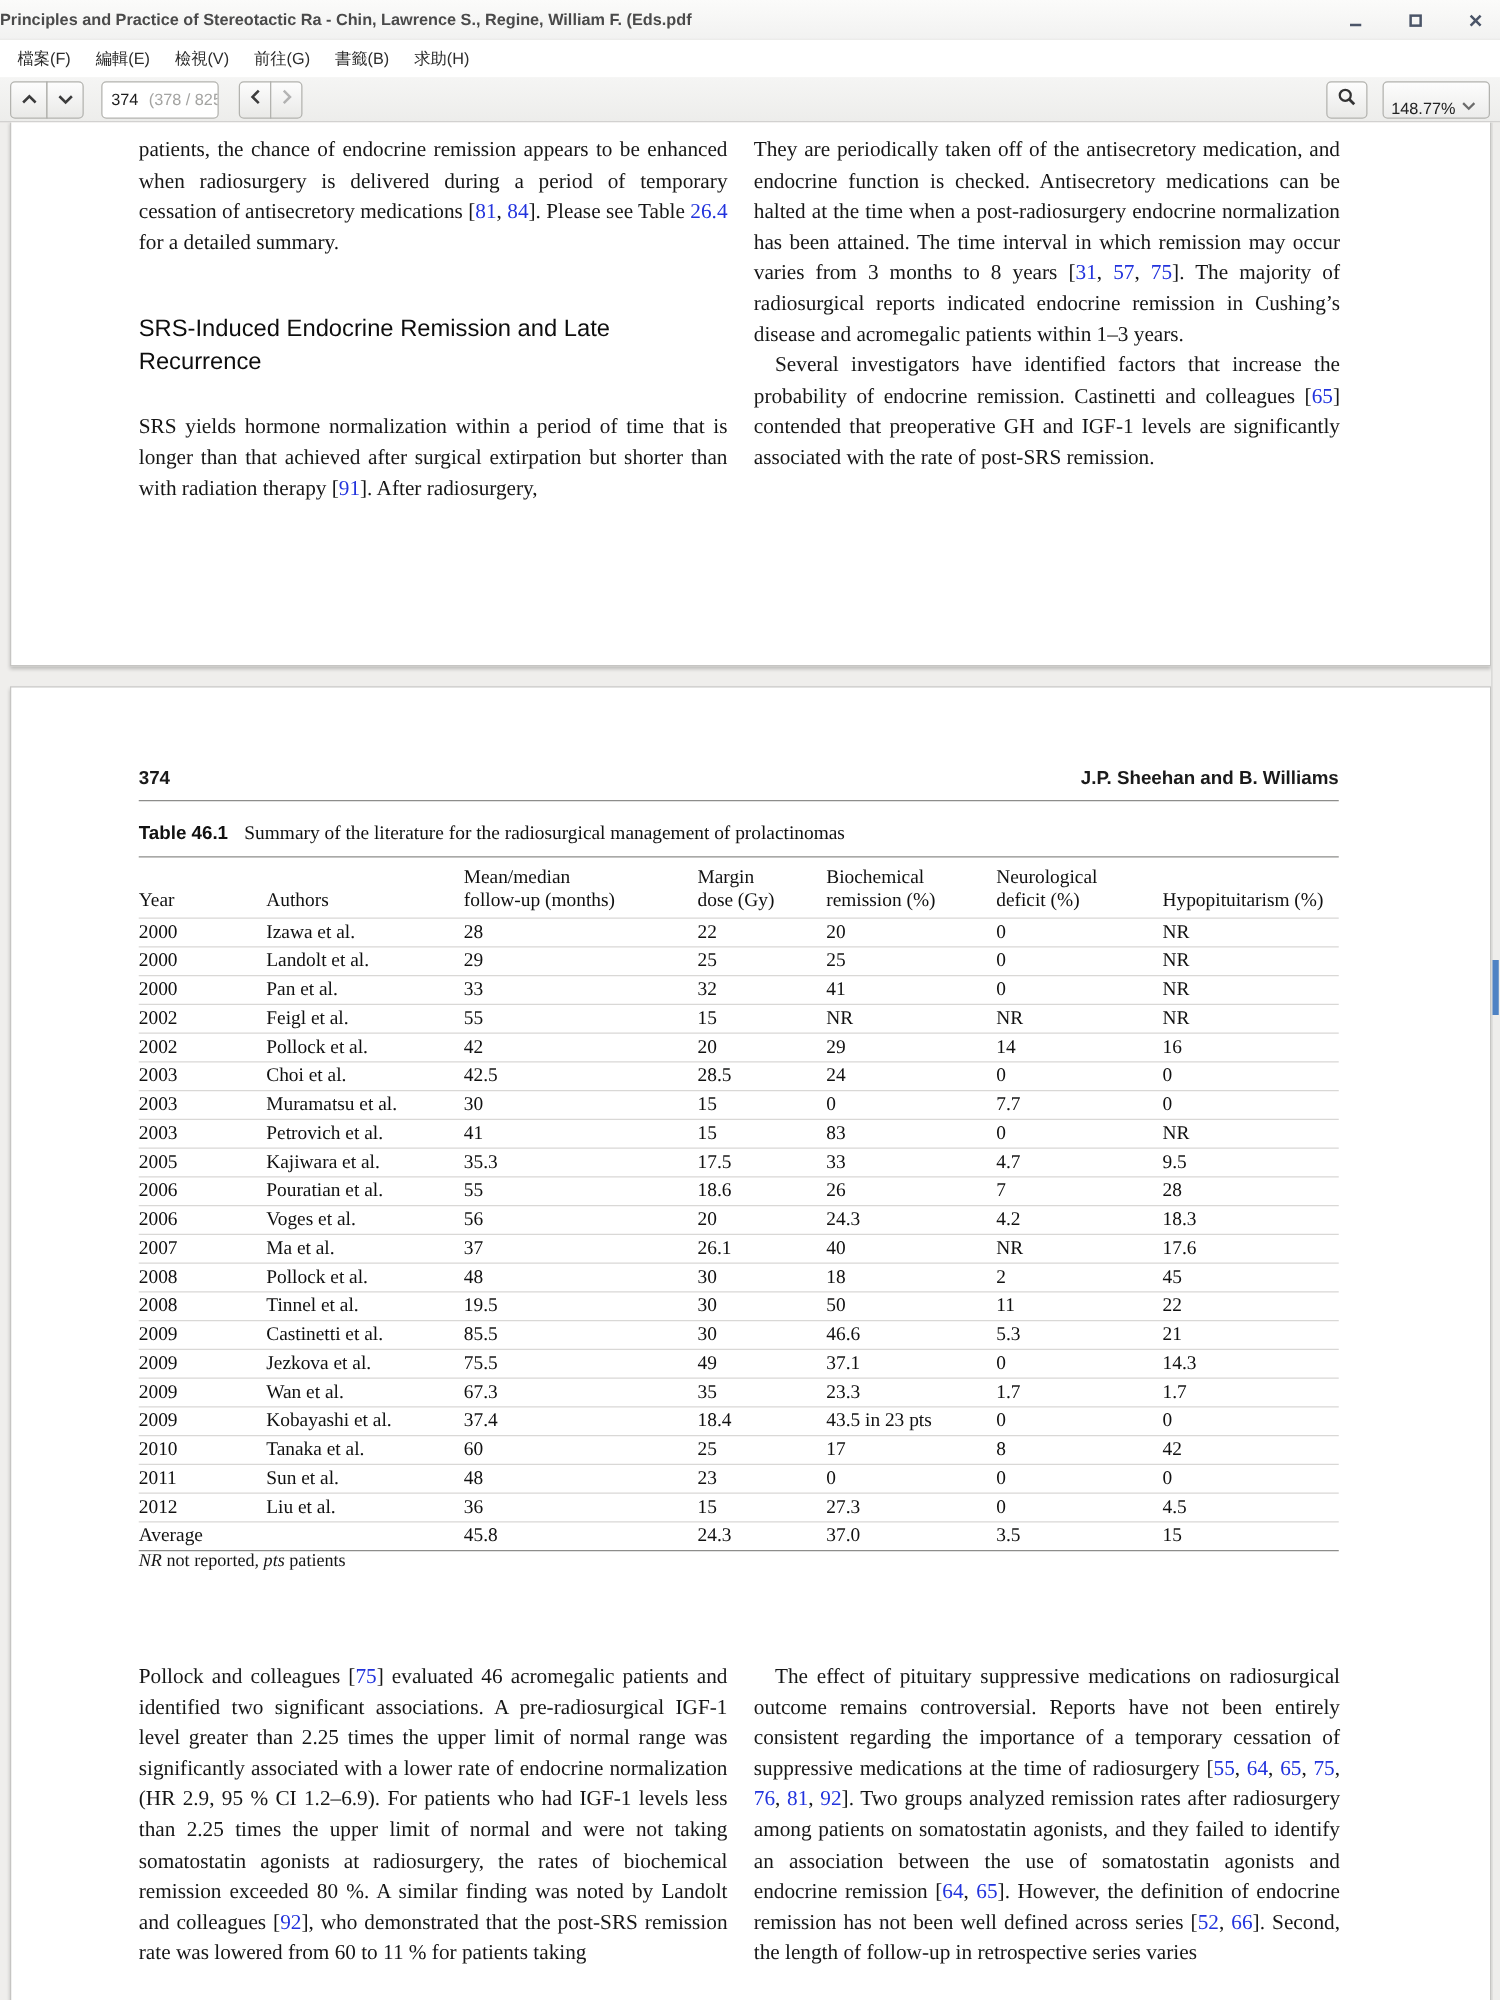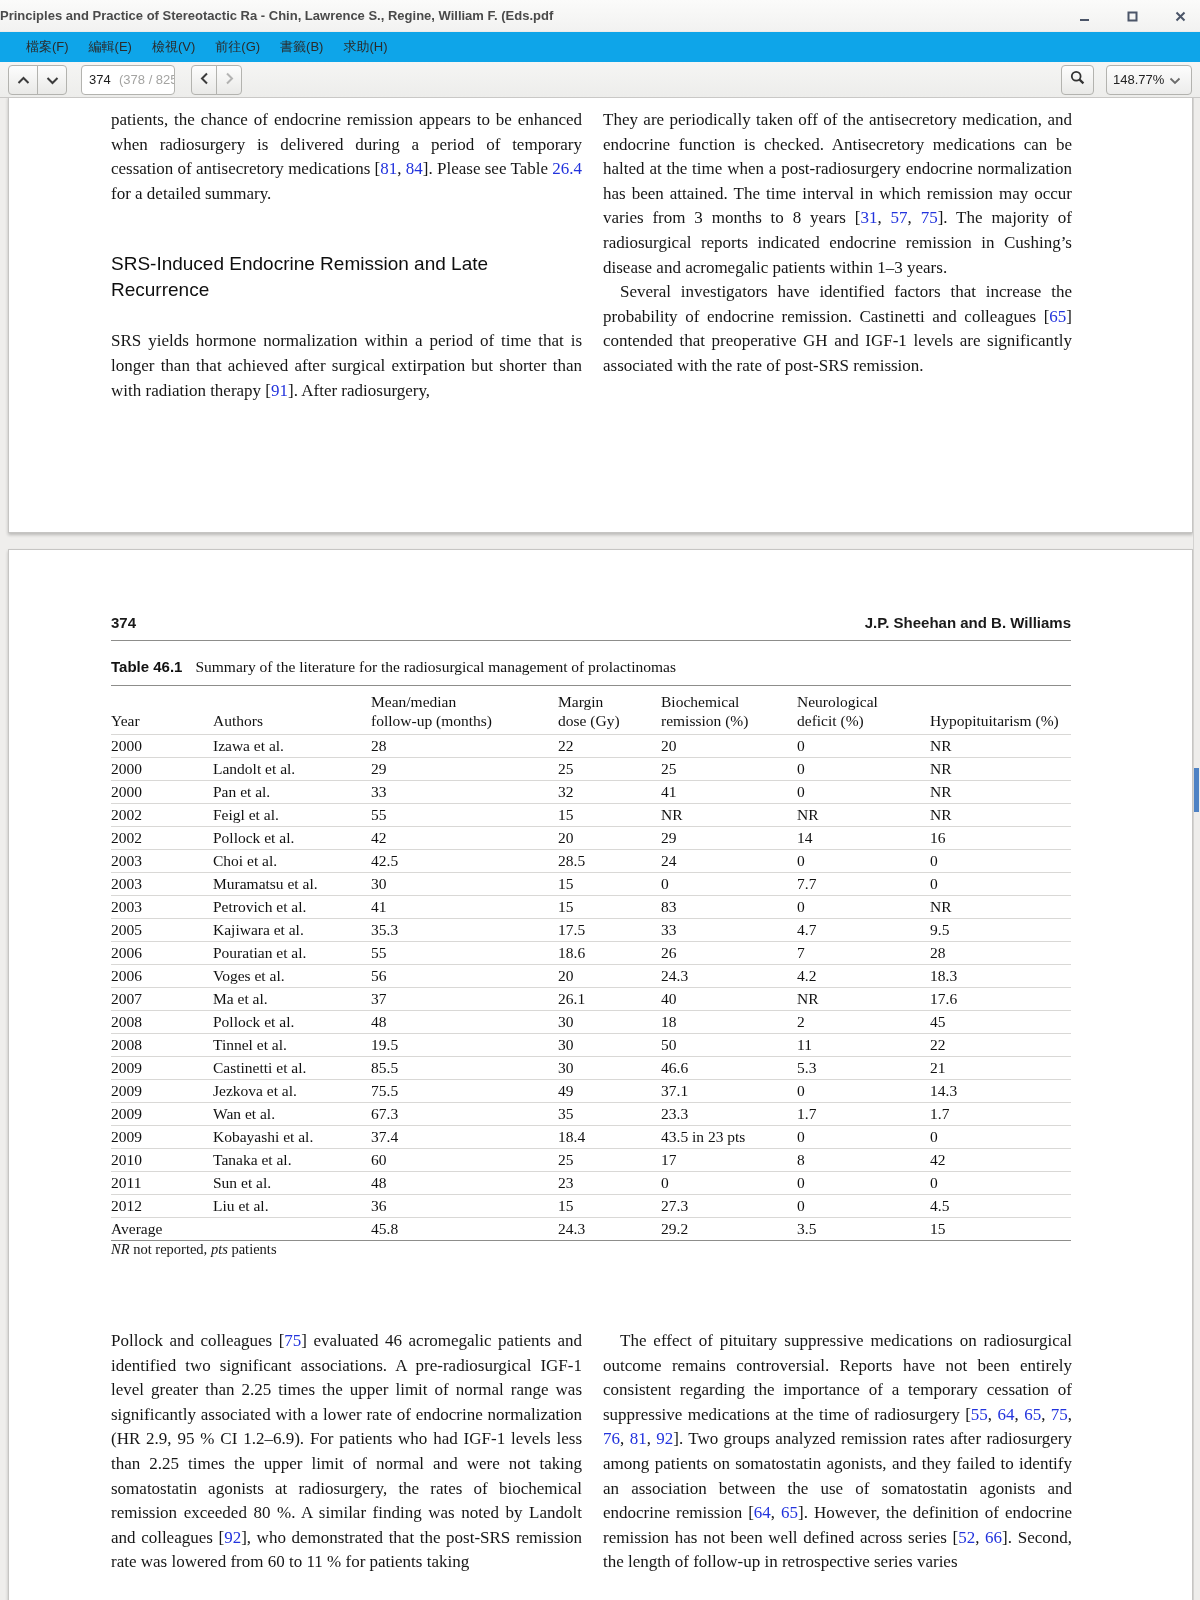--- a/index.html
+++ b/index.html
@@ -7,37 +7,37 @@
   html,body{width:1200px;height:1600px;overflow:hidden;}
   body{font-family:"Liberation Sans", sans-serif; background:#efeeec;}
 
   
   .titlebar{height:32px;background:linear-gradient(#fbfbfa,#f2f2f1);position:relative;display:flex;align-items:center;border-bottom:1px solid #ececea;}
   .titlebar .title{position:absolute;left:0;right:0;font-size:13px;font-weight:bold;color:#4a4a4a;white-space:nowrap;}
   .win-controls{position:absolute;right:14px;top:0;height:32px;display:flex;align-items:center;gap:36px;}
   .win-btn{width:12px;height:12px;display:flex;align-items:center;justify-content:center;cursor:default;}
   .win-btn svg{display:block;}
 
-  .menubar{height:30px;background:#0ea5e9;display:flex;align-items:center;padding-left:16px;}
+  .menubar{height:30px;background:#ffffff;display:flex;align-items:center;padding-left:4px;}
   .menu-item{font-size:13px;color:#2b2b2b;padding:5px 10px;border-radius:3px;}
 
   .toolbar{height:36px;background:linear-gradient(#f5f5f4,#ededeb);border-bottom:1px solid #c9c8c6;display:flex;align-items:center;padding:0 8px;}
   .btn{height:30px;border:1px solid #b3b3af;background:linear-gradient(#fdfdfd,#e9e9e7);display:flex;align-items:center;justify-content:center;}
   .group{display:flex;}
   .group .btn:first-child{border-radius:4px 0 0 4px;}
   .group .btn:last-child{border-radius:0 4px 4px 0;margin-left:-1px;}
   .nav-btn{width:30px;}
   .hist-btn{width:26px;}
   .page-box{margin-left:14px;width:94px;height:30px;border:1px solid #b3b3af;border-radius:4px;background:#fff;display:flex;align-items:center;padding-left:7px;overflow:hidden;}
   .page-box input{width:30px;border:none;outline:none;font-size:13px;color:#1d1d1d;font-family:inherit;background:transparent;}
   .page-total{font-size:13px;color:#a4a4a2;white-space:nowrap;}
   .hist{margin-left:16px;}
   .right-tools{margin-left:auto;display:flex;align-items:center;gap:12px;}
   .search-btn{width:33px;border-radius:4px;}
-  .zoom-box{width:86px;height:30px;border:1px solid #b3b3af;border-radius:4px;background:linear-gradient(#fdfdfd,#ececeb);display:flex;align-items:center;padding:0 6px;overflow:hidden;}
+  .zoom-box{width:86px;height:30px;border:1px solid #b3b3af;border-radius:4px;background:linear-gradient(#fdfdfd,#ececeb);display:flex;align-items:flex-end;padding:0 6px;overflow:hidden;}
   .zoom-text{font-size:13px;color:#222;white-space:nowrap;overflow:hidden;width:56px;}
   .disabled svg{opacity:.35;}
 
   
   .doc-area{position:relative;height:1502px;background:#efeeec;overflow:hidden;padding-left:41px;}
   .pdf-page{position:absolute;left:8px;width:1185px;background:#fff;border:1px solid #c6c5c3;}
   .page-1{top:-2px;height:437px;border-top:none;box-shadow:0 2px 3px rgba(0,0,0,.22);}
   .page-2{top:451px;height:1200px;box-shadow:0 2px 3px rgba(0,0,0,.22);}
   .col{position:absolute;width:471px;font-family:"Liberation Serif", serif;font-size:17px;line-height:24.6px;color:#161616;text-align:justify;}
   .col p{margin:0;}
@@ -394,21 +394,21 @@
             <div class="td">15</div>
             <div class="td">27.3</div>
             <div class="td">0</div>
             <div class="td">4.5</div>
           </div>
           <div class="tr avg">
             <div class="td">Average</div>
             <div class="td"></div>
             <div class="td">45.8</div>
             <div class="td">24.3</div>
-            <div class="td">29.2</div>
+            <div class="td">37.0</div>
             <div class="td">3.5</div>
             <div class="td">15</div>
           </div>
         </div>
       <div class="footnote"><span class="it">NR</span> not reported, <span class="it">pts</span> patients</div>
     </div>
 
     <div class="col p2-left">
       <p>Pollock and colleagues [<span class="cite">75</span>] evaluated 46 acromegalic patients and identified two significant associations. A pre-radiosurgical IGF-1 level greater than 2.25 times the upper limit of normal range was significantly associated with a lower rate of endocrine normalization (HR 2.9, 95 % CI 1.2–6.9). For patients who had IGF-1 levels less than 2.25 times the upper limit of normal and were not taking somatostatin agonists at radiosurgery, the rates of biochemical remission exceeded 80 %. A similar finding was noted by Landolt and colleagues [<span class="cite">92</span>], who demonstrated that the post-SRS remission rate was lowered from 60 to 11 % for patients taking</p>
     </div>

